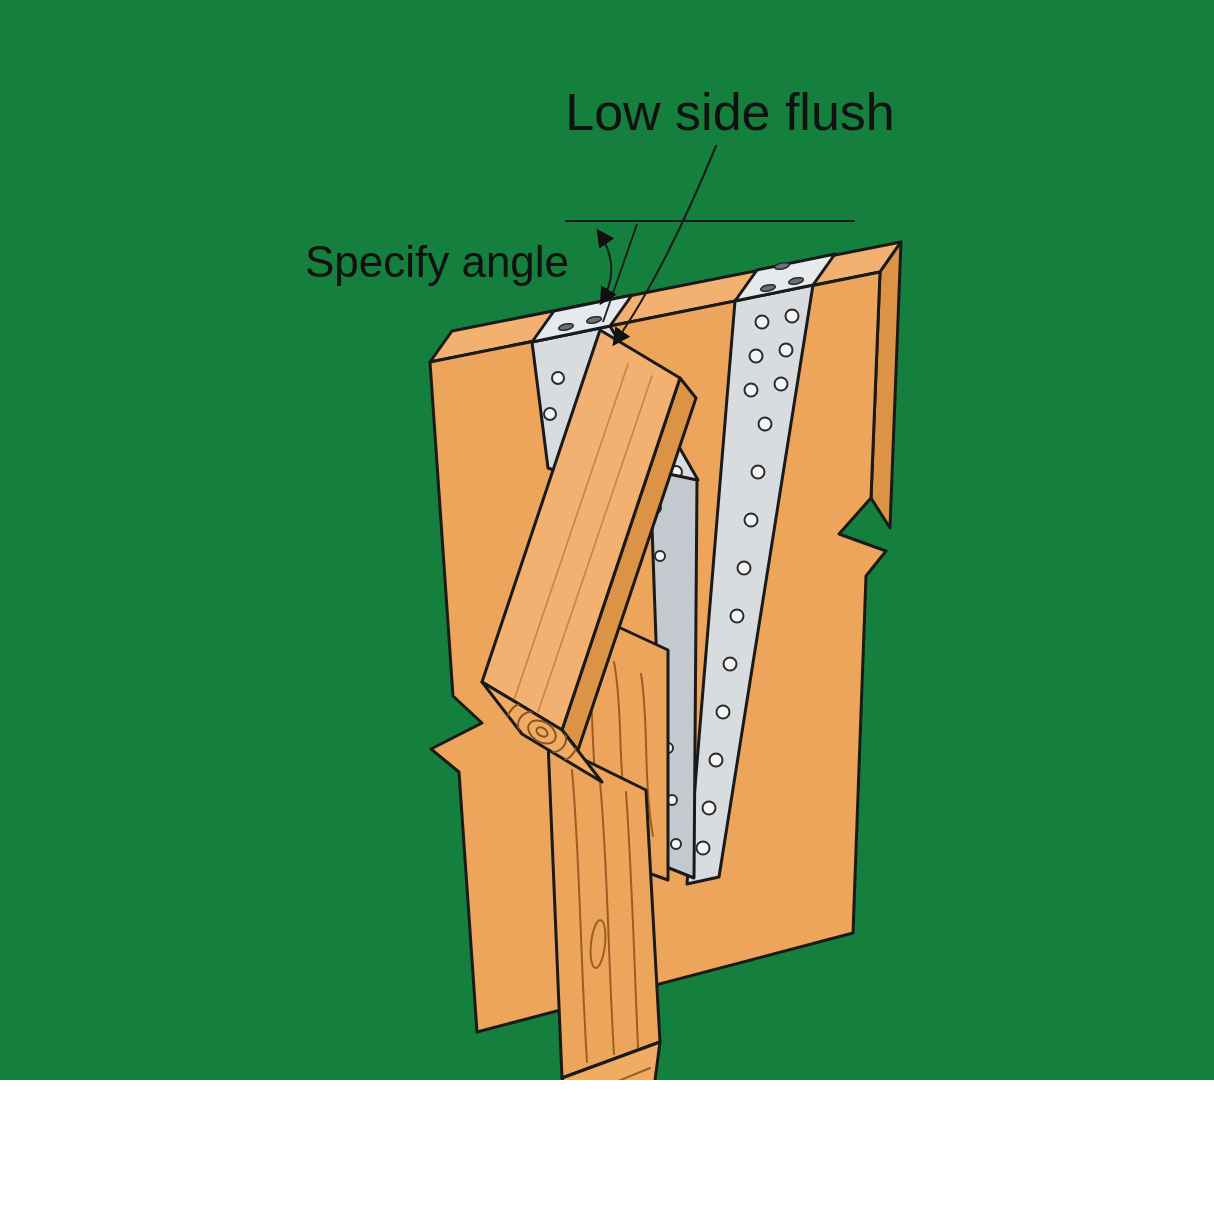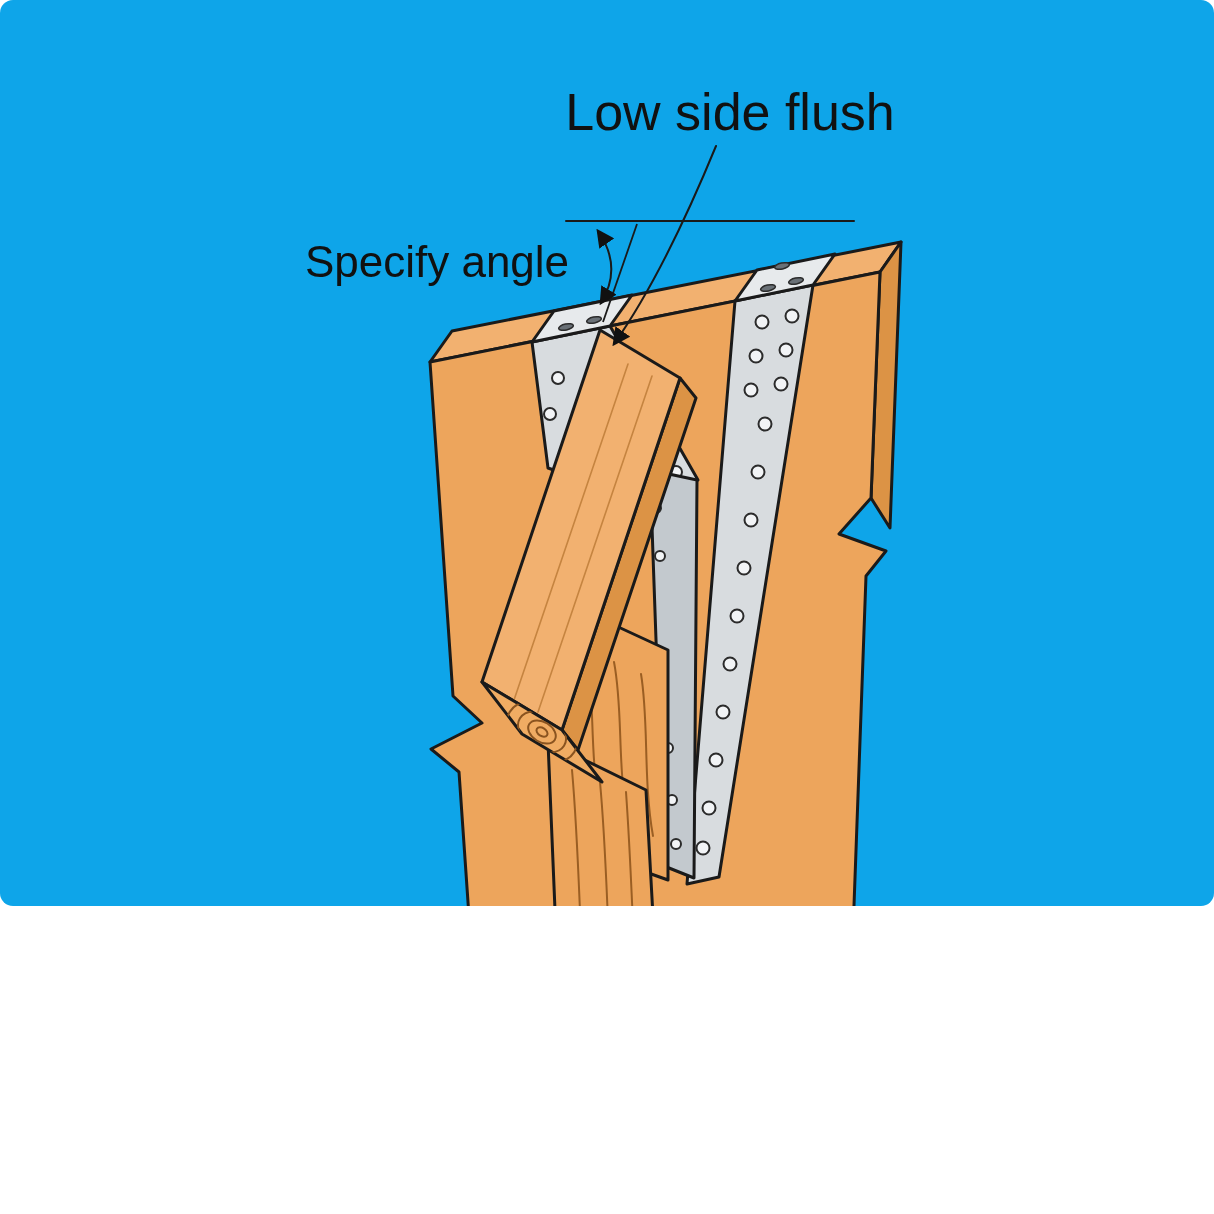--- a/index.html
+++ b/index.html
@@ -1,17 +1,17 @@
 <!DOCTYPE html>
 <html><head>
 <meta charset="utf-8">
 <style>
   html,body{margin:0;padding:0;background:#fff;}
-  .stage{width:1214px;height:906px;background:#0ea5e9;position:relative;overflow:hidden;
-         font-family:"Liberation Sans", sans-serif;border-radius:13px;}
+  .stage{width:1214px;height:1080px;background:#15803d;position:relative;overflow:hidden;
+         font-family:"Liberation Sans", sans-serif;}
   svg{display:block;}
   .o{stroke:#1A1A1A;stroke-width:3;stroke-linejoin:round;}
   .thin{stroke:#1A1A1A;stroke-width:2;fill:none;stroke-linecap:round;}
   .xthin{stroke:#1A1A1A;stroke-width:1.8;fill:none;}
   .grain{stroke:#9A5E23;stroke-width:2;fill:none;stroke-linecap:round;}
   .grainl{stroke:#C58440;stroke-width:1.6;fill:none;stroke-linecap:round;}
   .ring{stroke:#8A5420;stroke-width:2;fill:none;}
   .hole{fill:#F2F4F6;stroke:#2B2B2B;stroke-width:2;}
   .slot{fill:#697076;stroke:#2B2B2B;stroke-width:1.5;}
   .lbl{fill:#111111;}

